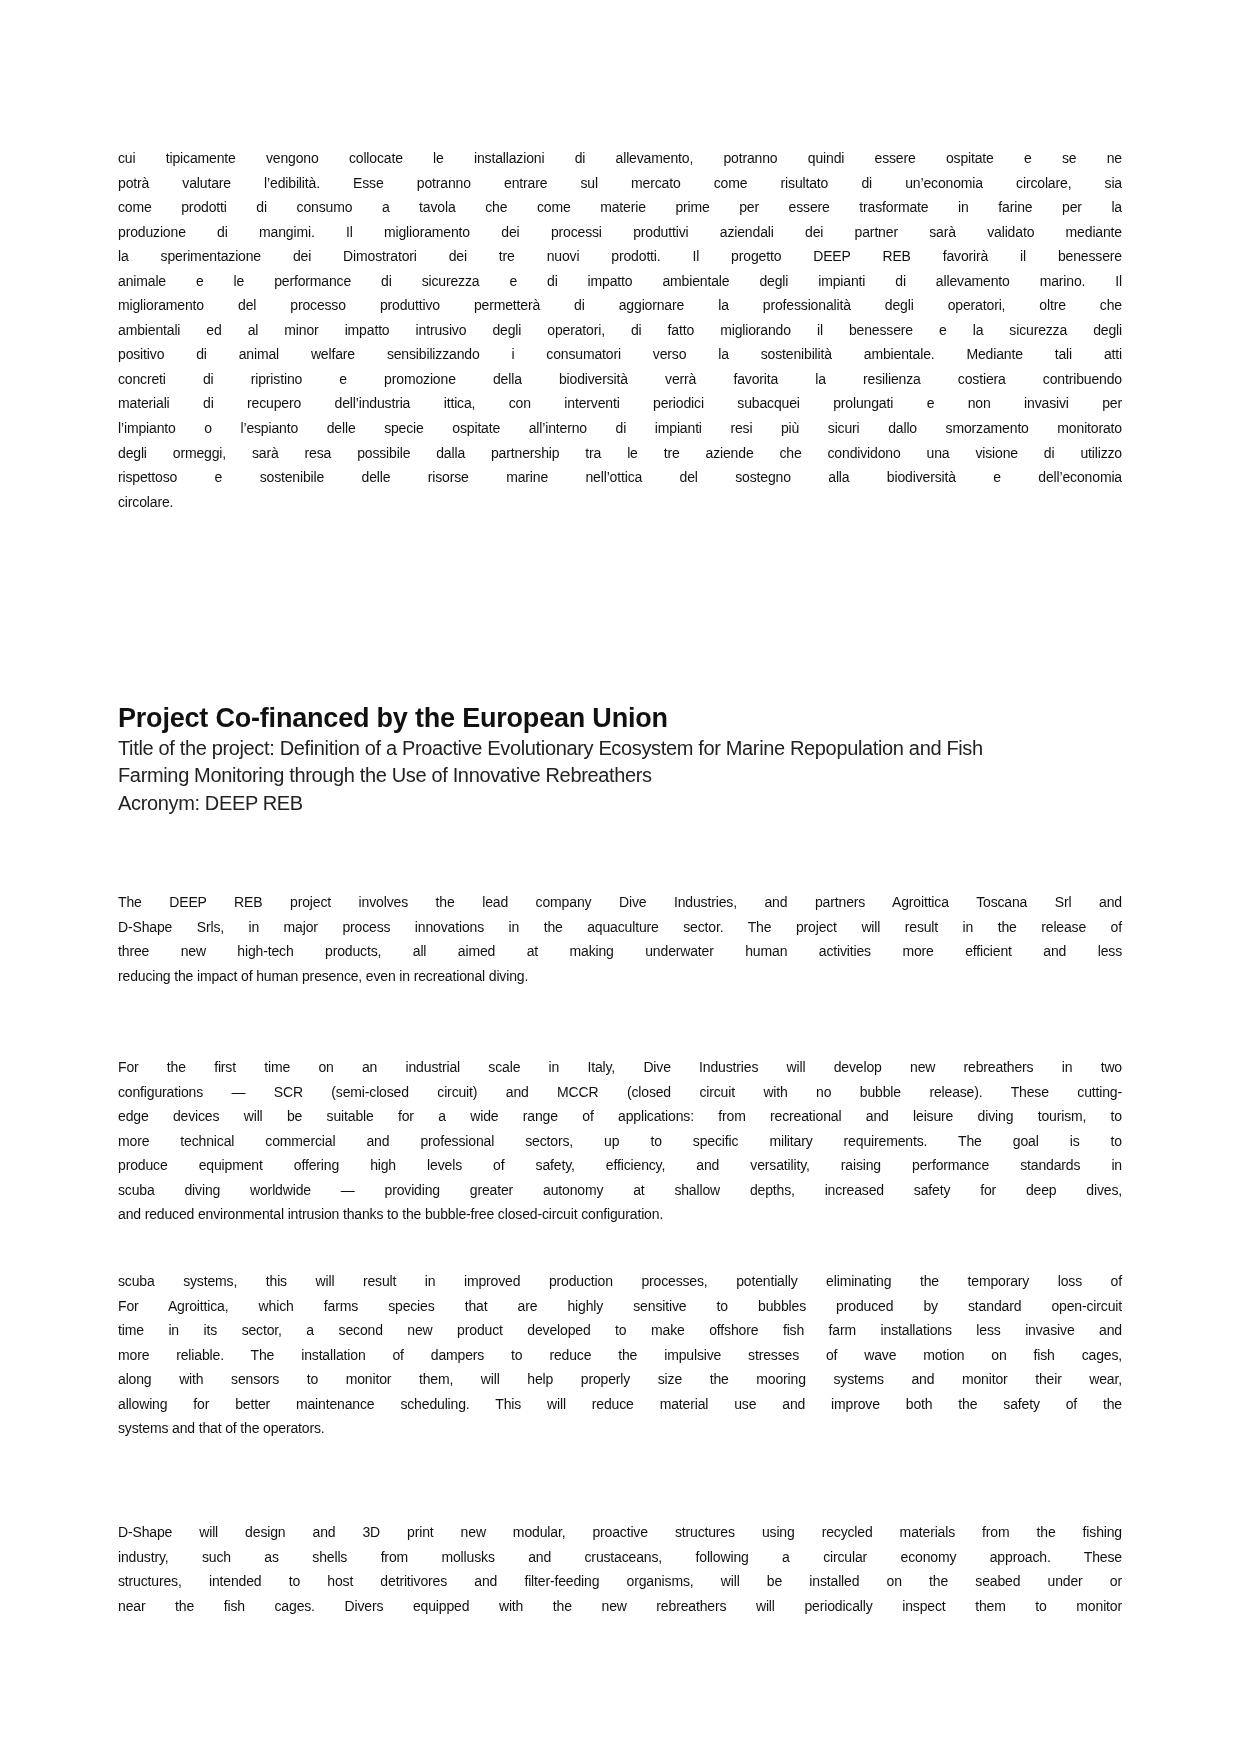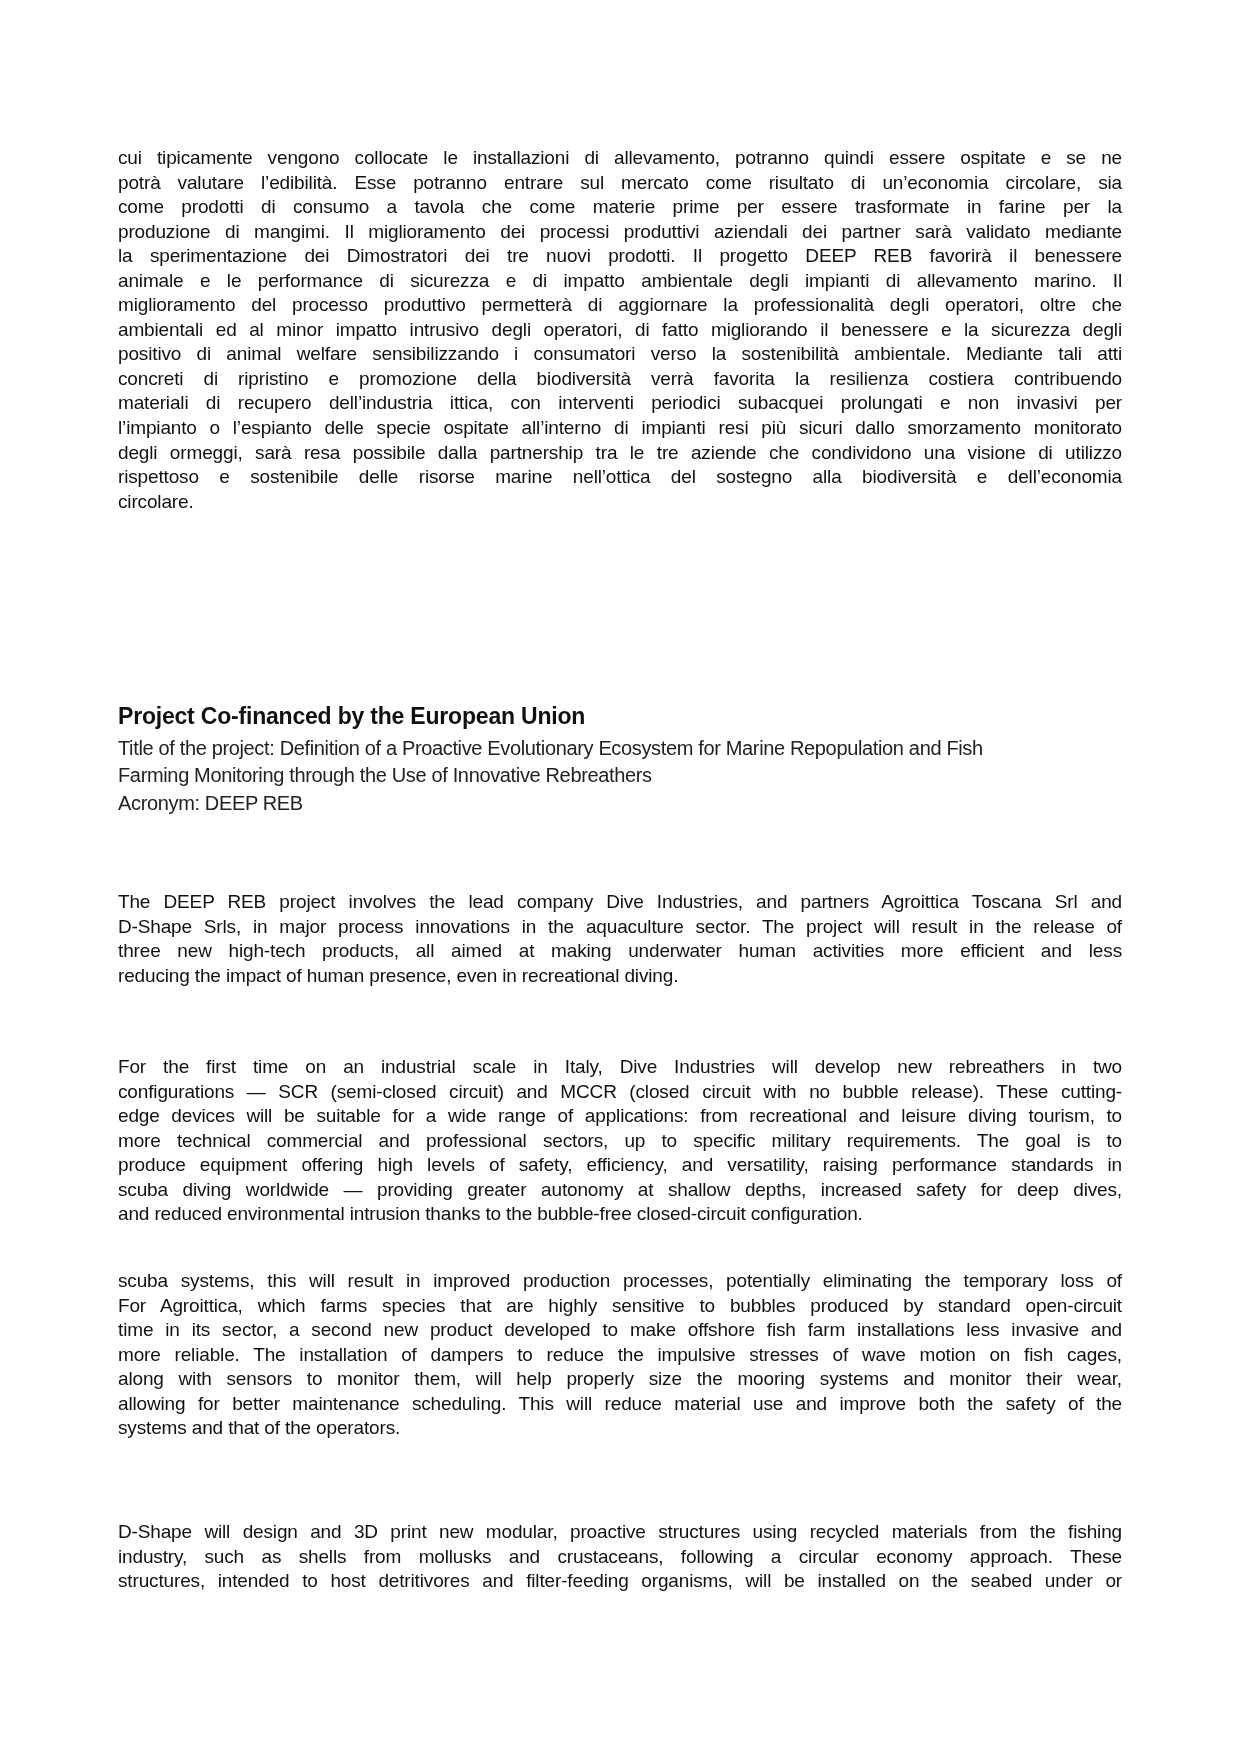--- a/index.html
+++ b/index.html
@@ -1,35 +1,35 @@
 <!DOCTYPE html>
 <html><head>
 <meta charset="utf-8">
 <style>
   html, body { margin: 0; padding: 0; background: #ffffff; }
   body { width: 1241px; height: 1755px; position: relative; overflow: hidden; }
   .page { position: absolute; left: 0; top: 0; width: 1241px; height: 1755px; background: #fff; }
   .block { position: absolute; left: 118px; width: 1004px; }
   .line {
     font-family: "Liberation Sans", sans-serif;
-    font-size: 19px;
+    font-size: 14px;
     line-height: 24.55px;
     height: 24.55px;
     color: #111;
     text-align: justify;
     text-align-last: justify;
     white-space: nowrap;
     overflow: visible;
     letter-spacing: -0.15px;
   }
   .line.last { text-align-last: left; }
   .heading {
     position: absolute; left: 118px; top: 703px;
     font-family: "Liberation Sans", sans-serif;
-    font-weight: bold; font-size: 23px; color: #111;
+    font-weight: bold; font-size: 27px; color: #111;
     letter-spacing: -0.2px;
   }
   .cali {
     position: absolute; left: 118px;
     font-family: "Liberation Sans", sans-serif;
     font-size: 20px; line-height: 27.5px; color: #222;
     letter-spacing: -0.35px;
   }
 </style>
 </head>
@@ -84,15 +84,16 @@
     <div class="line">more reliable. The installation of dampers to reduce the impulsive stresses of wave motion on fish cages,</div>
     <div class="line">along with sensors to monitor them, will help properly size the mooring systems and monitor their wear,</div>
     <div class="line">allowing for better maintenance scheduling. This will reduce material use and improve both the safety of the</div>
     <div class="line last">systems and that of the operators.</div>
   </div>
 
   <div class="block" style="top:1520px;">
     <div class="line">D-Shape will design and 3D print new modular, proactive structures using recycled materials from the fishing</div>
     <div class="line">industry, such as shells from mollusks and crustaceans, following a circular economy approach. These</div>
     <div class="line">structures, intended to host detritivores and filter-feeding organisms, will be installed on the seabed under or</div>
+    <div class="line">near the fish cages. Divers equipped with the new rebreathers will periodically inspect them to monitor</div>
   </div>
 
 </div>
 
 </body></html>

